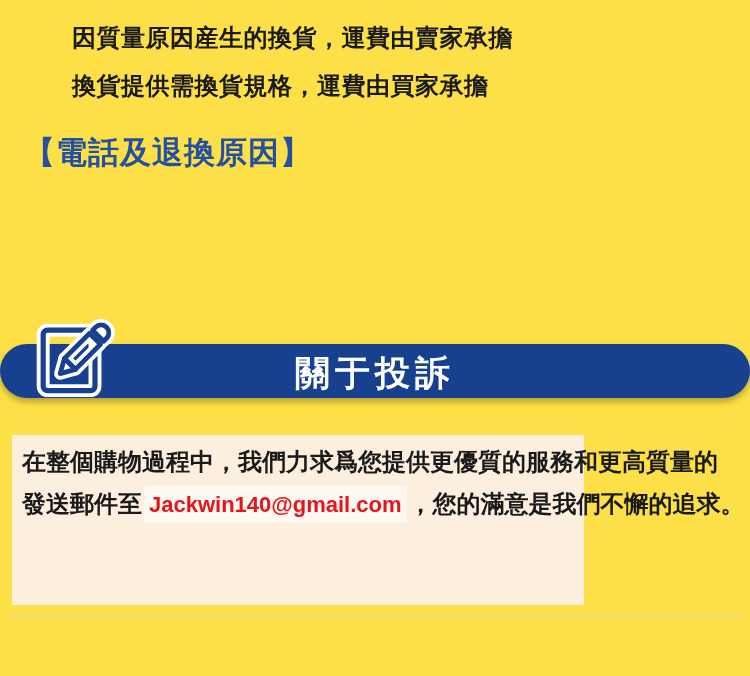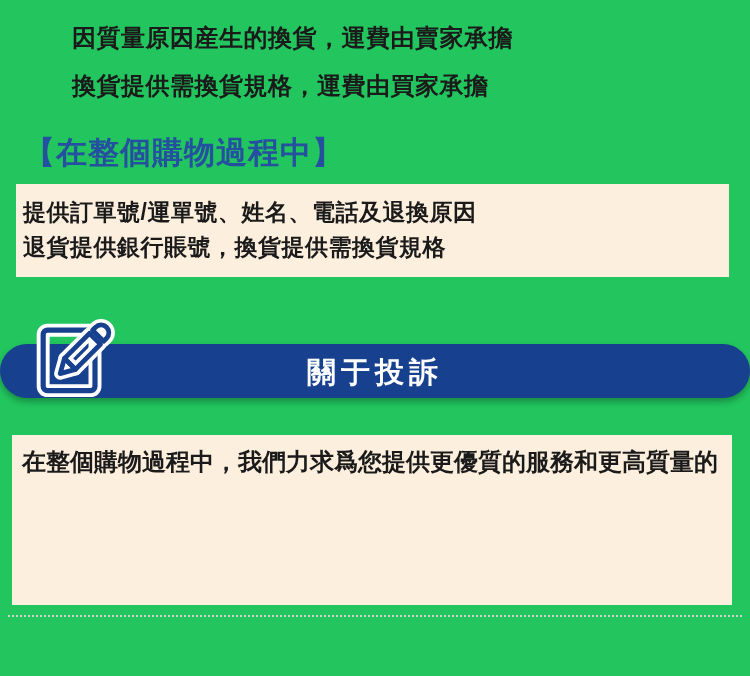--- a/index.html
+++ b/index.html
@@ -1,20 +1,20 @@
 <!DOCTYPE html>
 <html style="--accent-blue: #17418e; --heading-blue: #2550a0; --panel-beige: #fdefde; --email-red: #e4151b; --text-black: #1a1a1a;"><head>
 <meta charset="utf-8">
 <style>
   html, body { margin: 0; padding: 0; background: #ffffff; }
   .page {
     position: relative;
     width: 750px;
     height: 676px;
-    background: #22c55e;
+    background: #fde047;
     overflow: hidden;
     font-family: "Liberation Sans", "DejaVu Sans", sans-serif;
     font-weight: bold;
     color: #1a1a1a;
   }
 
   
   .intro { position: absolute; left: 72px; top: 14px; }
   .intro p {
     margin: 0;
@@ -60,34 +60,34 @@
     width: 750px; height: 54px;
     background: var(--accent-blue, #17418e);
     border-radius: 27px;
     box-shadow: 0 4px 6px rgba(0,0,0,0.28);
     display: flex;
     align-items: center;
     justify-content: center;
   }
   .banner-title {
     color: #ffffff;
-    font-size: 29px;
+    font-size: 35px;
     letter-spacing: 5px;
     line-height: 1;
     padding-top: 2px;
   }
 
   .edit-icon { position: absolute; left: 32px; top: 306px; width: 88px; height: 95px; }
   .edit-icon .stroke-white { stroke: #ffffff; }
   .edit-icon .stroke-blue  { stroke: var(--accent-blue, #17418e); }
 
   
   .panel-complaint {
     left: 12px; top: 435px;
-    width: 720px; height: 170px;
+    width: 572px; height: 170px;
     box-sizing: border-box;
     padding: 6px 0 16px 10px;
   }
   .panel-complaint p {
     margin: 0;
     font-size: 24px;
     line-height: 42px;
     letter-spacing: 0;
     white-space: nowrap;
   }
@@ -110,26 +110,22 @@
 </head>
 <body>
 
 <div class="page">
 
   <div class="intro">
     <p>因質量原因産生的換貨，運費由賣家承擔</p>
     <p>換貨提供需換貨規格，運費由買家承擔</p>
   </div>
 
-  <h2 class="supplement-heading">【在整個購物過程中】</h2>
+  <h2 class="supplement-heading">【電話及退換原因】</h2>
 
-  <div class="panel panel-supplement">
-    <p>提供訂單號/運單號、姓名、電話及退換原因</p>
-    <p>退貨提供銀行賬號，換貨提供需換貨規格</p>
-  </div>
 
   <div class="banner">
     <span class="banner-title">關于投訴</span>
   </div>
 
   <svg class="edit-icon" viewBox="0 0 100 110" xmlns="http://www.w3.org/2000/svg">
     <g fill="none" stroke-linejoin="round" stroke-linecap="round">
       <rect class="stroke-white" x="12" y="28" width="60" height="70" rx="5" stroke-width="15"></rect>
       <rect class="stroke-blue" x="12" y="28" width="60" height="70" rx="5" stroke-width="6"></rect>
       <g transform="rotate(45 55 55)">
@@ -142,17 +138,18 @@
           <path d="M46 26 v-5 a9 9 0 0 1 18 0 v5 z"></path>
           <path d="M46 31 h18 v41 h-18 z"></path>
           <path d="M46 72 h18 l-9 16 z"></path>
         </g>
       </g>
     </g>
   </svg>
 
   <div class="panel panel-complaint">
     <p>在整個購物過程中，我們力求爲您提供更優質的服務和更高質量的</p>
+    <p><span>發送郵件至</span><span class="email">Jackwin140@gmail.com</span><span>，您的滿意是我們不懈的追求。</span></p>
   </div>
 
   <div class="dotted-rule"></div>
 
 </div>
 
 </body></html>

